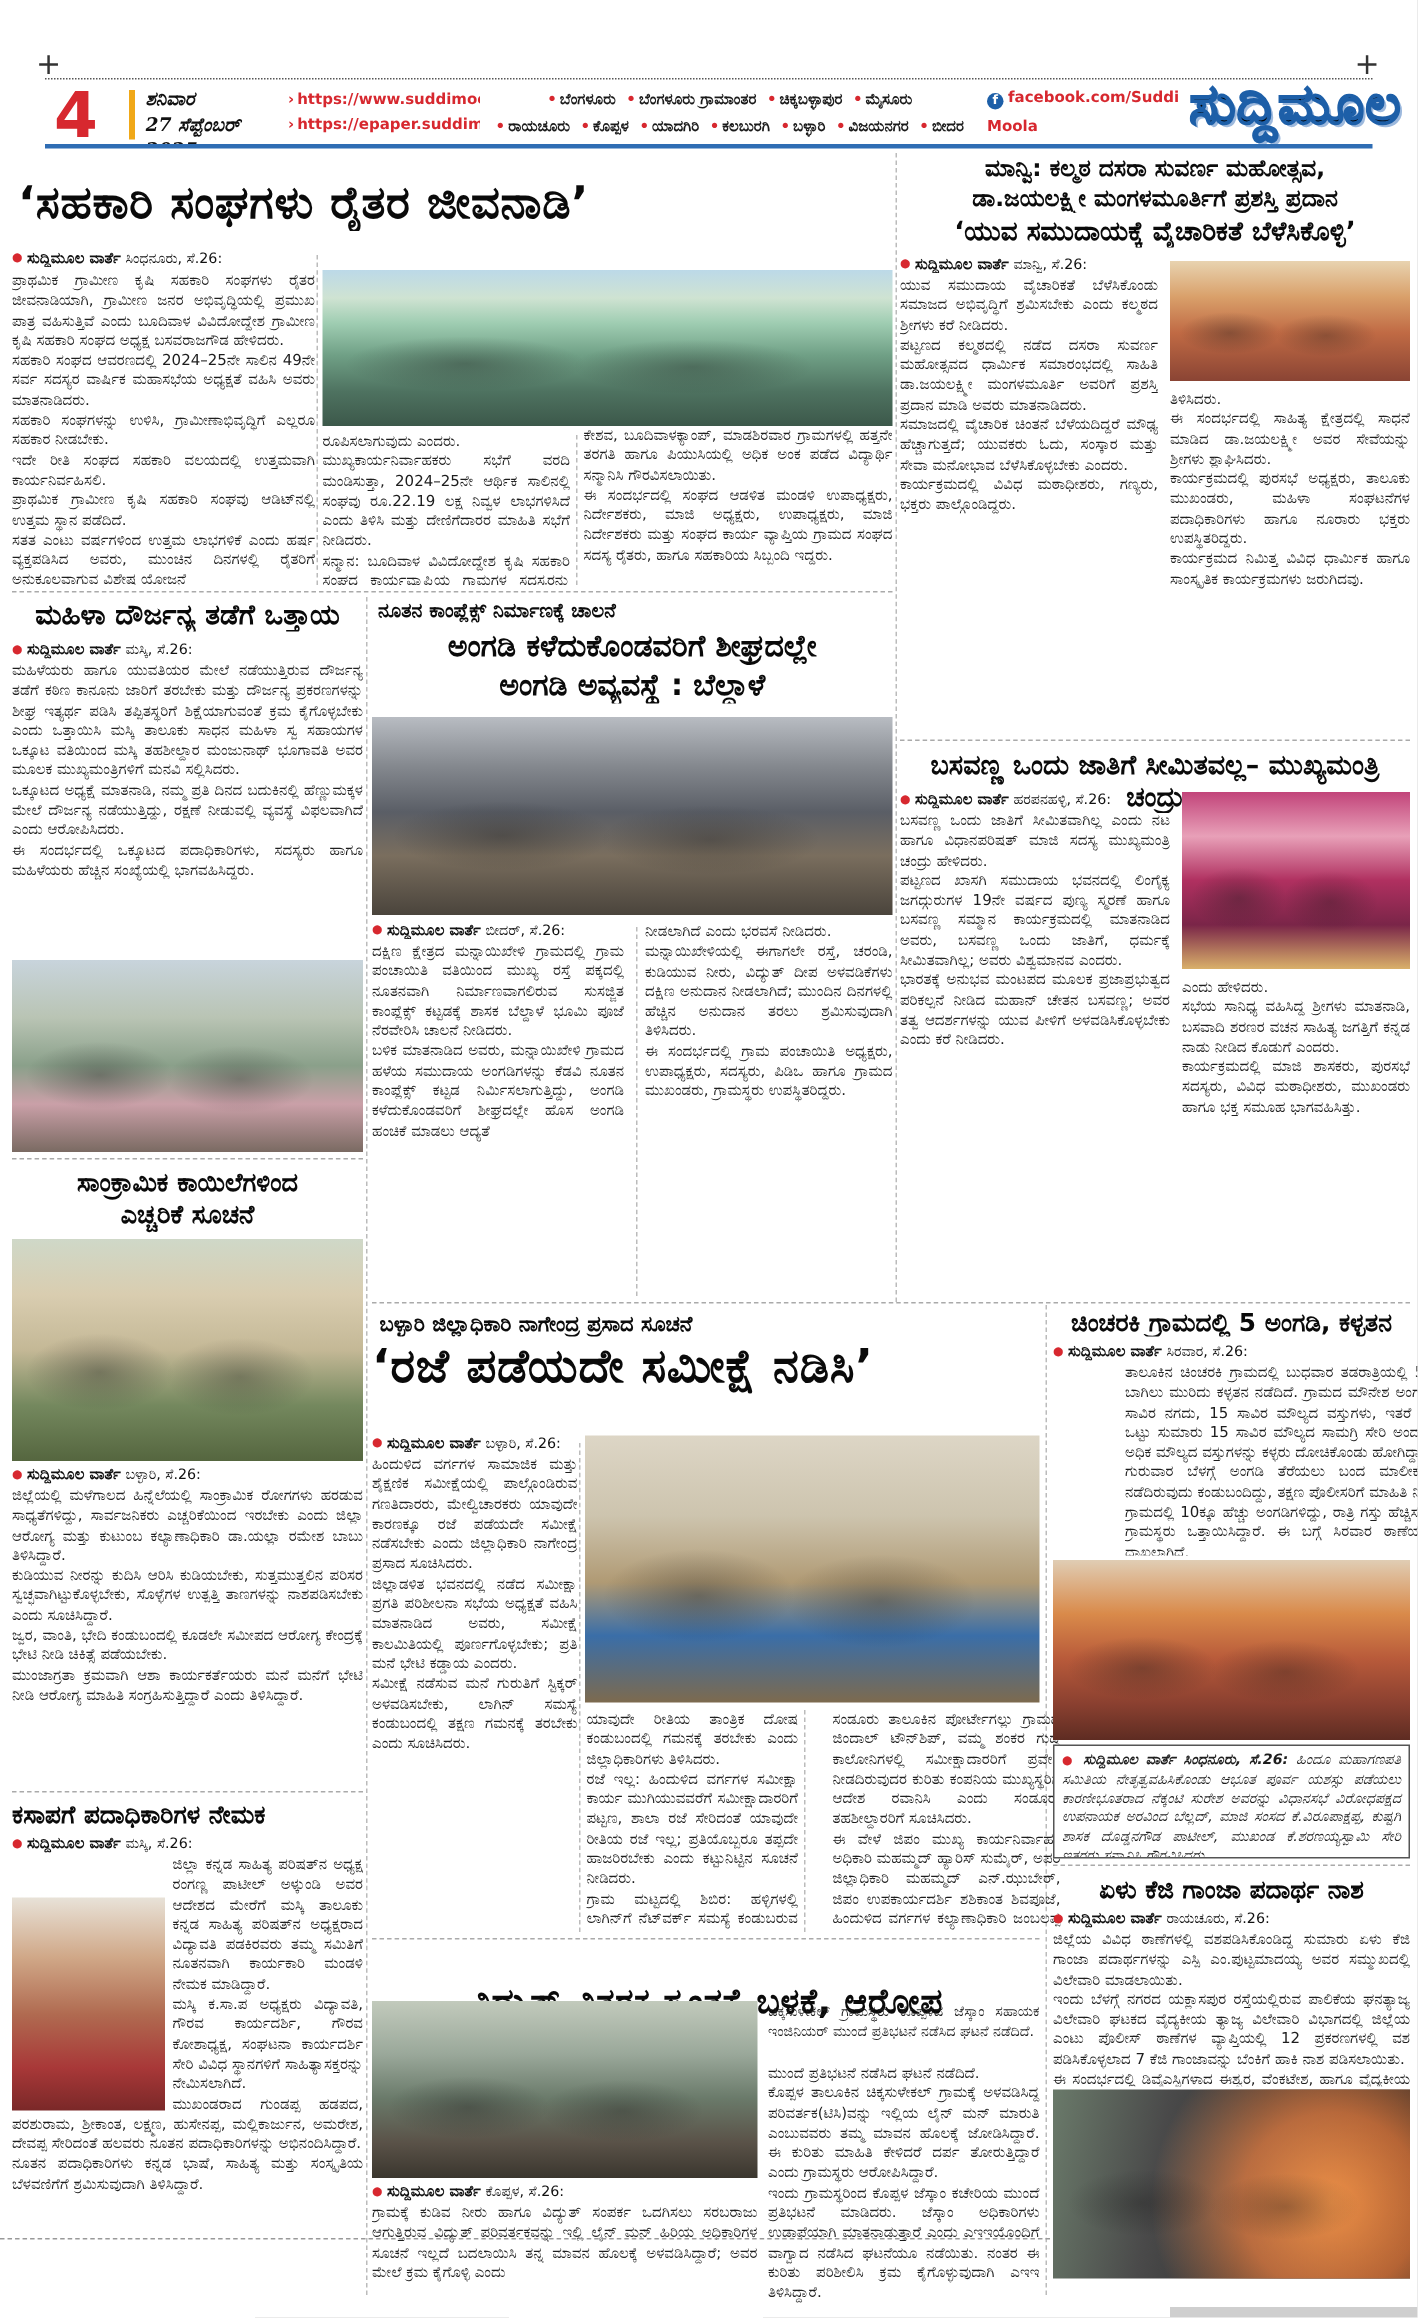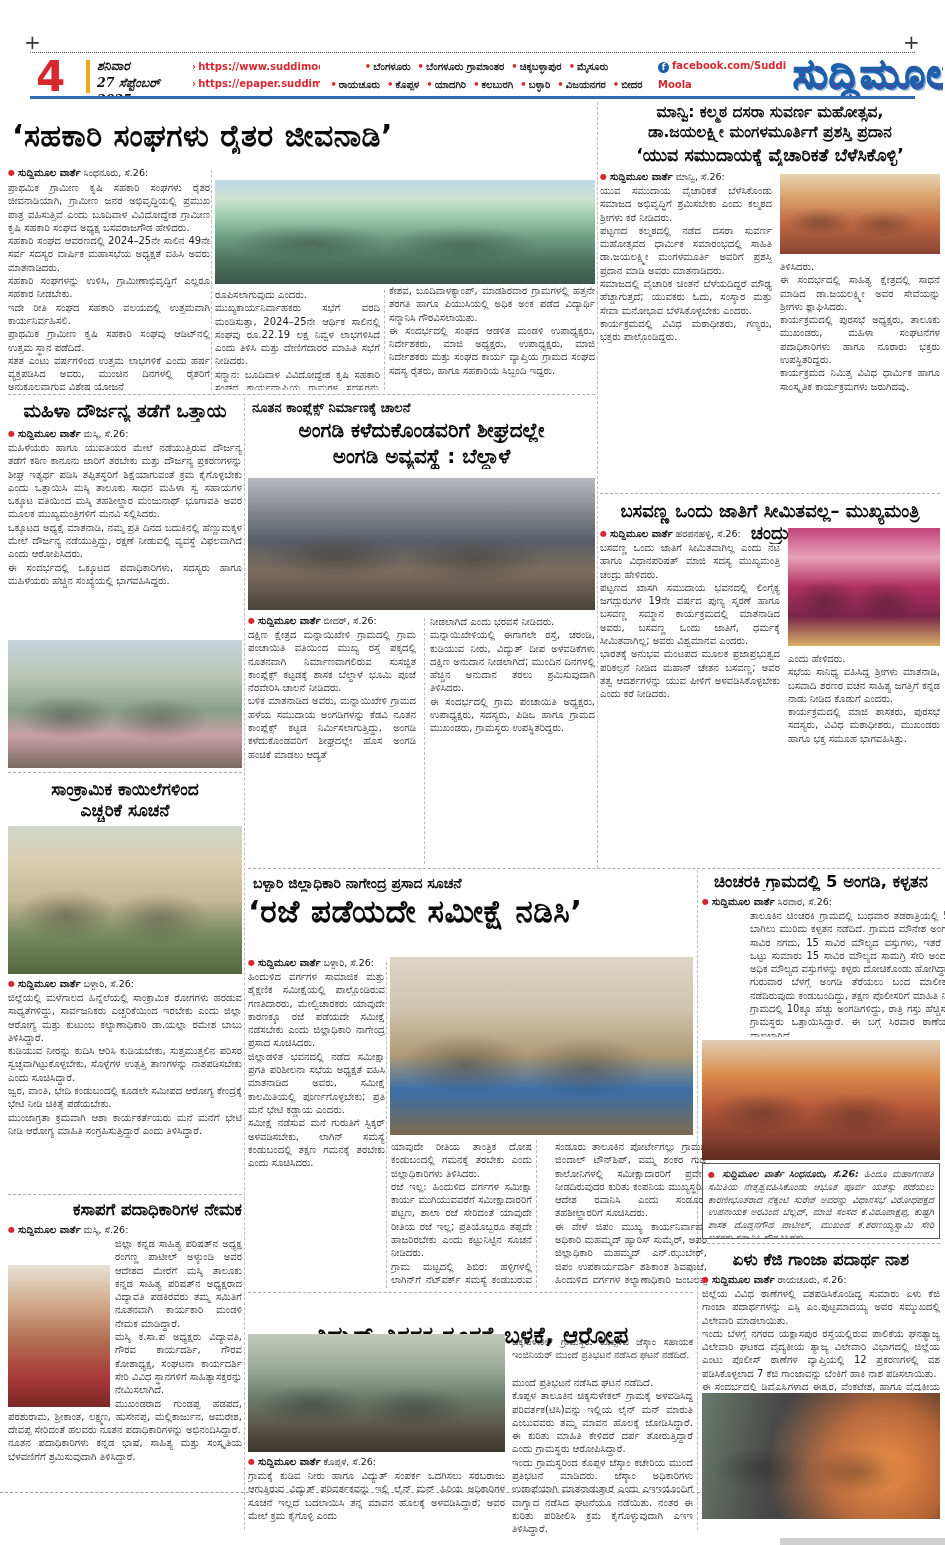--- a/index.html
+++ b/index.html
@@ -12,21 +12,21 @@
   .ybar{background:#f0a818;}
   .daydate{font-family:"DejaVu Serif","Liberation Serif",serif;font-style:italic;font-weight:bold;font-size:12.5px;line-height:1.35;color:#111;}
   .urlline{color:#d7282f;font-size:10px;line-height:1.7;font-weight:bold;}
   .urlline .gt{color:#d7282f;margin-right:2px;}
   .cities{font-size:10px;font-weight:bold;color:#1a1a1a;line-height:1.8;}
   .city{margin-right:7px;white-space:nowrap;}
   .city::before{content:"•";color:#d7282f;margin-right:2px;}
   .social{font-size:10px;color:#d7282f;line-height:1.9;font-weight:bold;}
   .sicon{display:inline-block;width:11px;height:11px;border-radius:50%;background:#1d5fa8;color:#fff;
     font-size:8.5px;font-weight:bold;text-align:center;line-height:11px;margin-right:3px;vertical-align:-1px;}
-  .logo{font-size:41px;font-weight:bold;color:#a21caf;letter-spacing:1px;
+  .logo{font-size:36px;font-weight:bold;color:#000000;letter-spacing:1px;
     -webkit-text-stroke:1.5px #1d5fa8;text-shadow:2px 2px 0 #9db9dd;}
   .bluerule{background:#2f6db4;}
   .dotline{border-top:1.5px dotted #555;}
   
   .kicker{font-weight:bold;color:#0c0c0c;}
   .headline{font-weight:bold;color:#0a0a0a;}
   .byline{font-size:9.5px;color:#111;white-space:nowrap;}
   .byline .dot{color:#d7282f;font-size:8px;vertical-align:1px;}
   .byline b{font-size:10px;}
   .btx{font-size:10px;line-height:1.33;text-align:justify;white-space:pre-line;color:#1e1e1e;}
@@ -152,21 +152,21 @@
       linear-gradient(180deg,#cfd8c8 0%,#d9cdb0 25%,#c4b896 50%,#74885e 75%,#55663f 100%);"></div>
   <div class="abs byline" style="left:8px;top:978px;width:234px;">
     <span class="dot">●</span> <b>ಸುದ್ದಿಮೂಲ ವಾರ್ತೆ</b> <span>ಬಳ್ಳಾರಿ, ಸೆ.26:</span>
   </div>
   <div class="abs btx" style="left:8px;top:991px;width:234px;height:200px;">ಜಿಲ್ಲೆಯಲ್ಲಿ ಮಳೆಗಾಲದ ಹಿನ್ನೆಲೆಯಲ್ಲಿ ಸಾಂಕ್ರಾಮಿಕ ರೋಗಗಳು ಹರಡುವ ಸಾಧ್ಯತೆಗಳಿದ್ದು, ಸಾರ್ವಜನಿಕರು ಎಚ್ಚರಿಕೆಯಿಂದ ಇರಬೇಕು ಎಂದು ಜಿಲ್ಲಾ ಆರೋಗ್ಯ ಮತ್ತು ಕುಟುಂಬ ಕಲ್ಯಾಣಾಧಿಕಾರಿ ಡಾ.ಯಲ್ಲಾ ರಮೇಶ ಬಾಬು ತಿಳಿಸಿದ್ದಾರೆ.
 ಕುಡಿಯುವ ನೀರನ್ನು ಕುದಿಸಿ ಆರಿಸಿ ಕುಡಿಯಬೇಕು, ಸುತ್ತಮುತ್ತಲಿನ ಪರಿಸರ ಸ್ವಚ್ಛವಾಗಿಟ್ಟುಕೊಳ್ಳಬೇಕು, ಸೊಳ್ಳೆಗಳ ಉತ್ಪತ್ತಿ ತಾಣಗಳನ್ನು ನಾಶಪಡಿಸಬೇಕು ಎಂದು ಸೂಚಿಸಿದ್ದಾರೆ.
 ಜ್ವರ, ವಾಂತಿ, ಭೇದಿ ಕಂಡುಬಂದಲ್ಲಿ ಕೂಡಲೇ ಸಮೀಪದ ಆರೋಗ್ಯ ಕೇಂದ್ರಕ್ಕೆ ಭೇಟಿ ನೀಡಿ ಚಿಕಿತ್ಸೆ ಪಡೆಯಬೇಕು.
 ಮುಂಜಾಗ್ರತಾ ಕ್ರಮವಾಗಿ ಆಶಾ ಕಾರ್ಯಕರ್ತೆಯರು ಮನೆ ಮನೆಗೆ ಭೇಟಿ ನೀಡಿ ಆರೋಗ್ಯ ಮಾಹಿತಿ ಸಂಗ್ರಹಿಸುತ್ತಿದ್ದಾರೆ ಎಂದು ತಿಳಿಸಿದ್ದಾರೆ.</div>
   <div class="abs dash-h" style="left:8px;top:1194px;width:234px;height:0;"></div>
 
-  <div class="abs headline" style="left:8px;top:1200px;width:234px;font-size:16.5px;text-align:right;">ಕಸಾಪಗೆ ಪದಾಧಿಕಾರಿಗಳ ನೇಮಕ</div>
+  <div class="abs headline" style="left:8px;top:1200px;width:234px;font-size:16.5px;text-align:left;">ಕಸಾಪಗೆ ಪದಾಧಿಕಾರಿಗಳ ನೇಮಕ</div>
   <div class="abs byline" style="left:8px;top:1224px;width:234px;">
     <span class="dot">●</span> <b>ಸುದ್ದಿಮೂಲ ವಾರ್ತೆ</b> <span>ಮಸ್ಕಿ, ಸೆ.26:</span>
   </div>
   <div class="abs" style="left:8px;top:1237px;width:234px;height:300px;">
     <div style="float:left;width:102px;height:142px;margin:28px 5px 2px 0;background:
         linear-gradient(180deg,#e8e2d8 0%,#d0a888 28%,#b06a50 55%,#a83838 80%,#7a2828 100%);"></div>
     <div class="btx">ಜಿಲ್ಲಾ ಕನ್ನಡ ಸಾಹಿತ್ಯ ಪರಿಷತ್‌ನ ಅಧ್ಯಕ್ಷ ರಂಗಣ್ಣ ಪಾಟೀಲ್ ಅಳ್ಕುಂಡಿ ಅವರ ಆದೇಶದ ಮೇರೆಗೆ ಮಸ್ಕಿ ತಾಲೂಕು ಕನ್ನಡ ಸಾಹಿತ್ಯ ಪರಿಷತ್‌ನ ಅಧ್ಯಕ್ಷರಾದ ವಿದ್ಯಾವತಿ ಪಡಕಿರವರು ತಮ್ಮ ಸಮಿತಿಗೆ ನೂತನವಾಗಿ ಕಾರ್ಯಕಾರಿ ಮಂಡಳಿ ನೇಮಕ ಮಾಡಿದ್ದಾರೆ.
 ಮಸ್ಕಿ ಕ.ಸಾ.ಪ ಅಧ್ಯಕ್ಷರು ವಿದ್ಯಾವತಿ, ಗೌರವ ಕಾರ್ಯದರ್ಶಿ, ಗೌರವ ಕೋಶಾಧ್ಯಕ್ಷ, ಸಂಘಟನಾ ಕಾರ್ಯದರ್ಶಿ ಸೇರಿ ವಿವಿಧ ಸ್ಥಾನಗಳಿಗೆ ಸಾಹಿತ್ಯಾಸಕ್ತರನ್ನು ನೇಮಿಸಲಾಗಿದೆ.
 ಮುಖಂಡರಾದ ಗುಂಡಪ್ಪ ಹಡಪದ, ಪರಶುರಾಮ, ಶ್ರೀಕಾಂತ, ಲಕ್ಷ್ಮಣ, ಹುಸೇನಪ್ಪ, ಮಲ್ಲಿಕಾರ್ಜುನ, ಅಮರೇಶ, ದೇವಪ್ಪ ಸೇರಿದಂತೆ ಹಲವರು ನೂತನ ಪದಾಧಿಕಾರಿಗಳನ್ನು ಅಭಿನಂದಿಸಿದ್ದಾರೆ.
 ನೂತನ ಪದಾಧಿಕಾರಿಗಳು ಕನ್ನಡ ಭಾಷೆ, ಸಾಹಿತ್ಯ ಮತ್ತು ಸಂಸ್ಕೃತಿಯ ಬೆಳವಣಿಗೆಗೆ ಶ್ರಮಿಸುವುದಾಗಿ ತಿಳಿಸಿದ್ದಾರೆ.</div>

